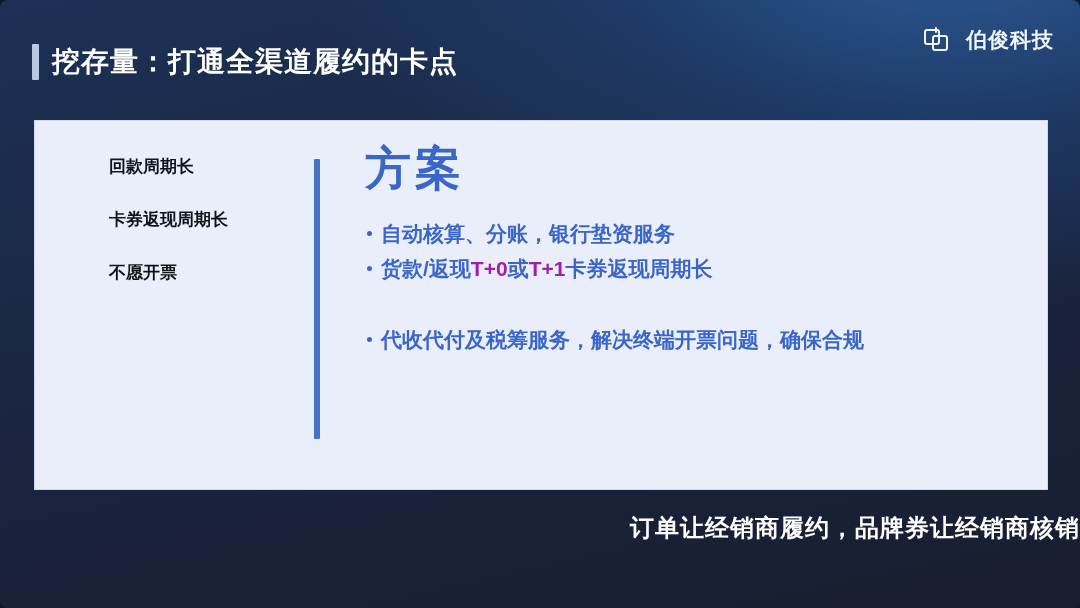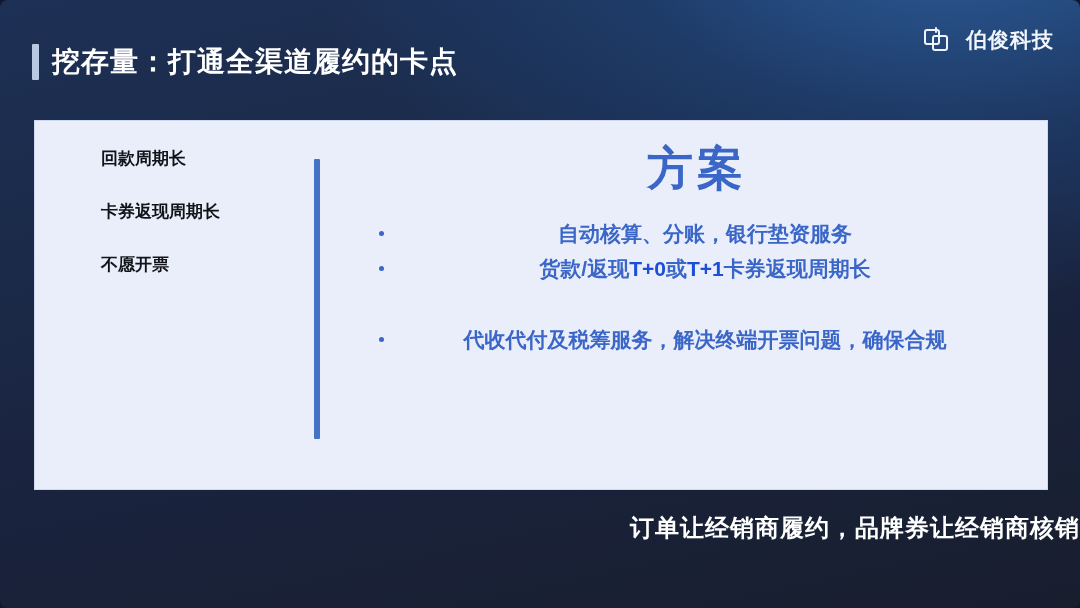--- a/index.html
+++ b/index.html
@@ -114,39 +114,38 @@
     font-size: 48px;
     font-weight: bold;
     color: #ff0000;
     letter-spacing: 4px;
     line-height: 58px;
     margin: 0 0 18px 18px;
     white-space: nowrap;
   }
   .pain-list {
     list-style: none;
-    margin: 8px;
+    margin: 16px;
     padding: 0;
   }
   .pain-list li {
     font-size: 17px;
     font-weight: bold;
     color: #111318;
     line-height: 24px;
     margin-bottom: 29px;
     white-space: nowrap;
   }
 
   
   .col-right {
     position: absolute;
-    left: 342px;
+    left: 330px;
     top: 18px;
     width: 640px;
-    text-align: center;
   }
   .heading-blue {
     font-size: 46px;
     font-weight: bold;
     color: #3a66c8;
     letter-spacing: 4px;
     line-height: 58px;
     margin: 0 0 20px 0;
     white-space: nowrap;
   }
@@ -168,21 +167,21 @@
     position: absolute;
     left: 2px;
     top: 14px;
     width: 5px;
     height: 5px;
     border-radius: 50%;
     background: #3a66c8;
   }
   .sol-list li.gap-top { margin-top: 38px; }
   .hl {
-    color: #1d4ed8;
+    color: #a21caf;
   }
 
   
   .footer {
     position: absolute;
     left: 0;
     top: 510px;
     width: 1080px;
   }
   .footer-text {

